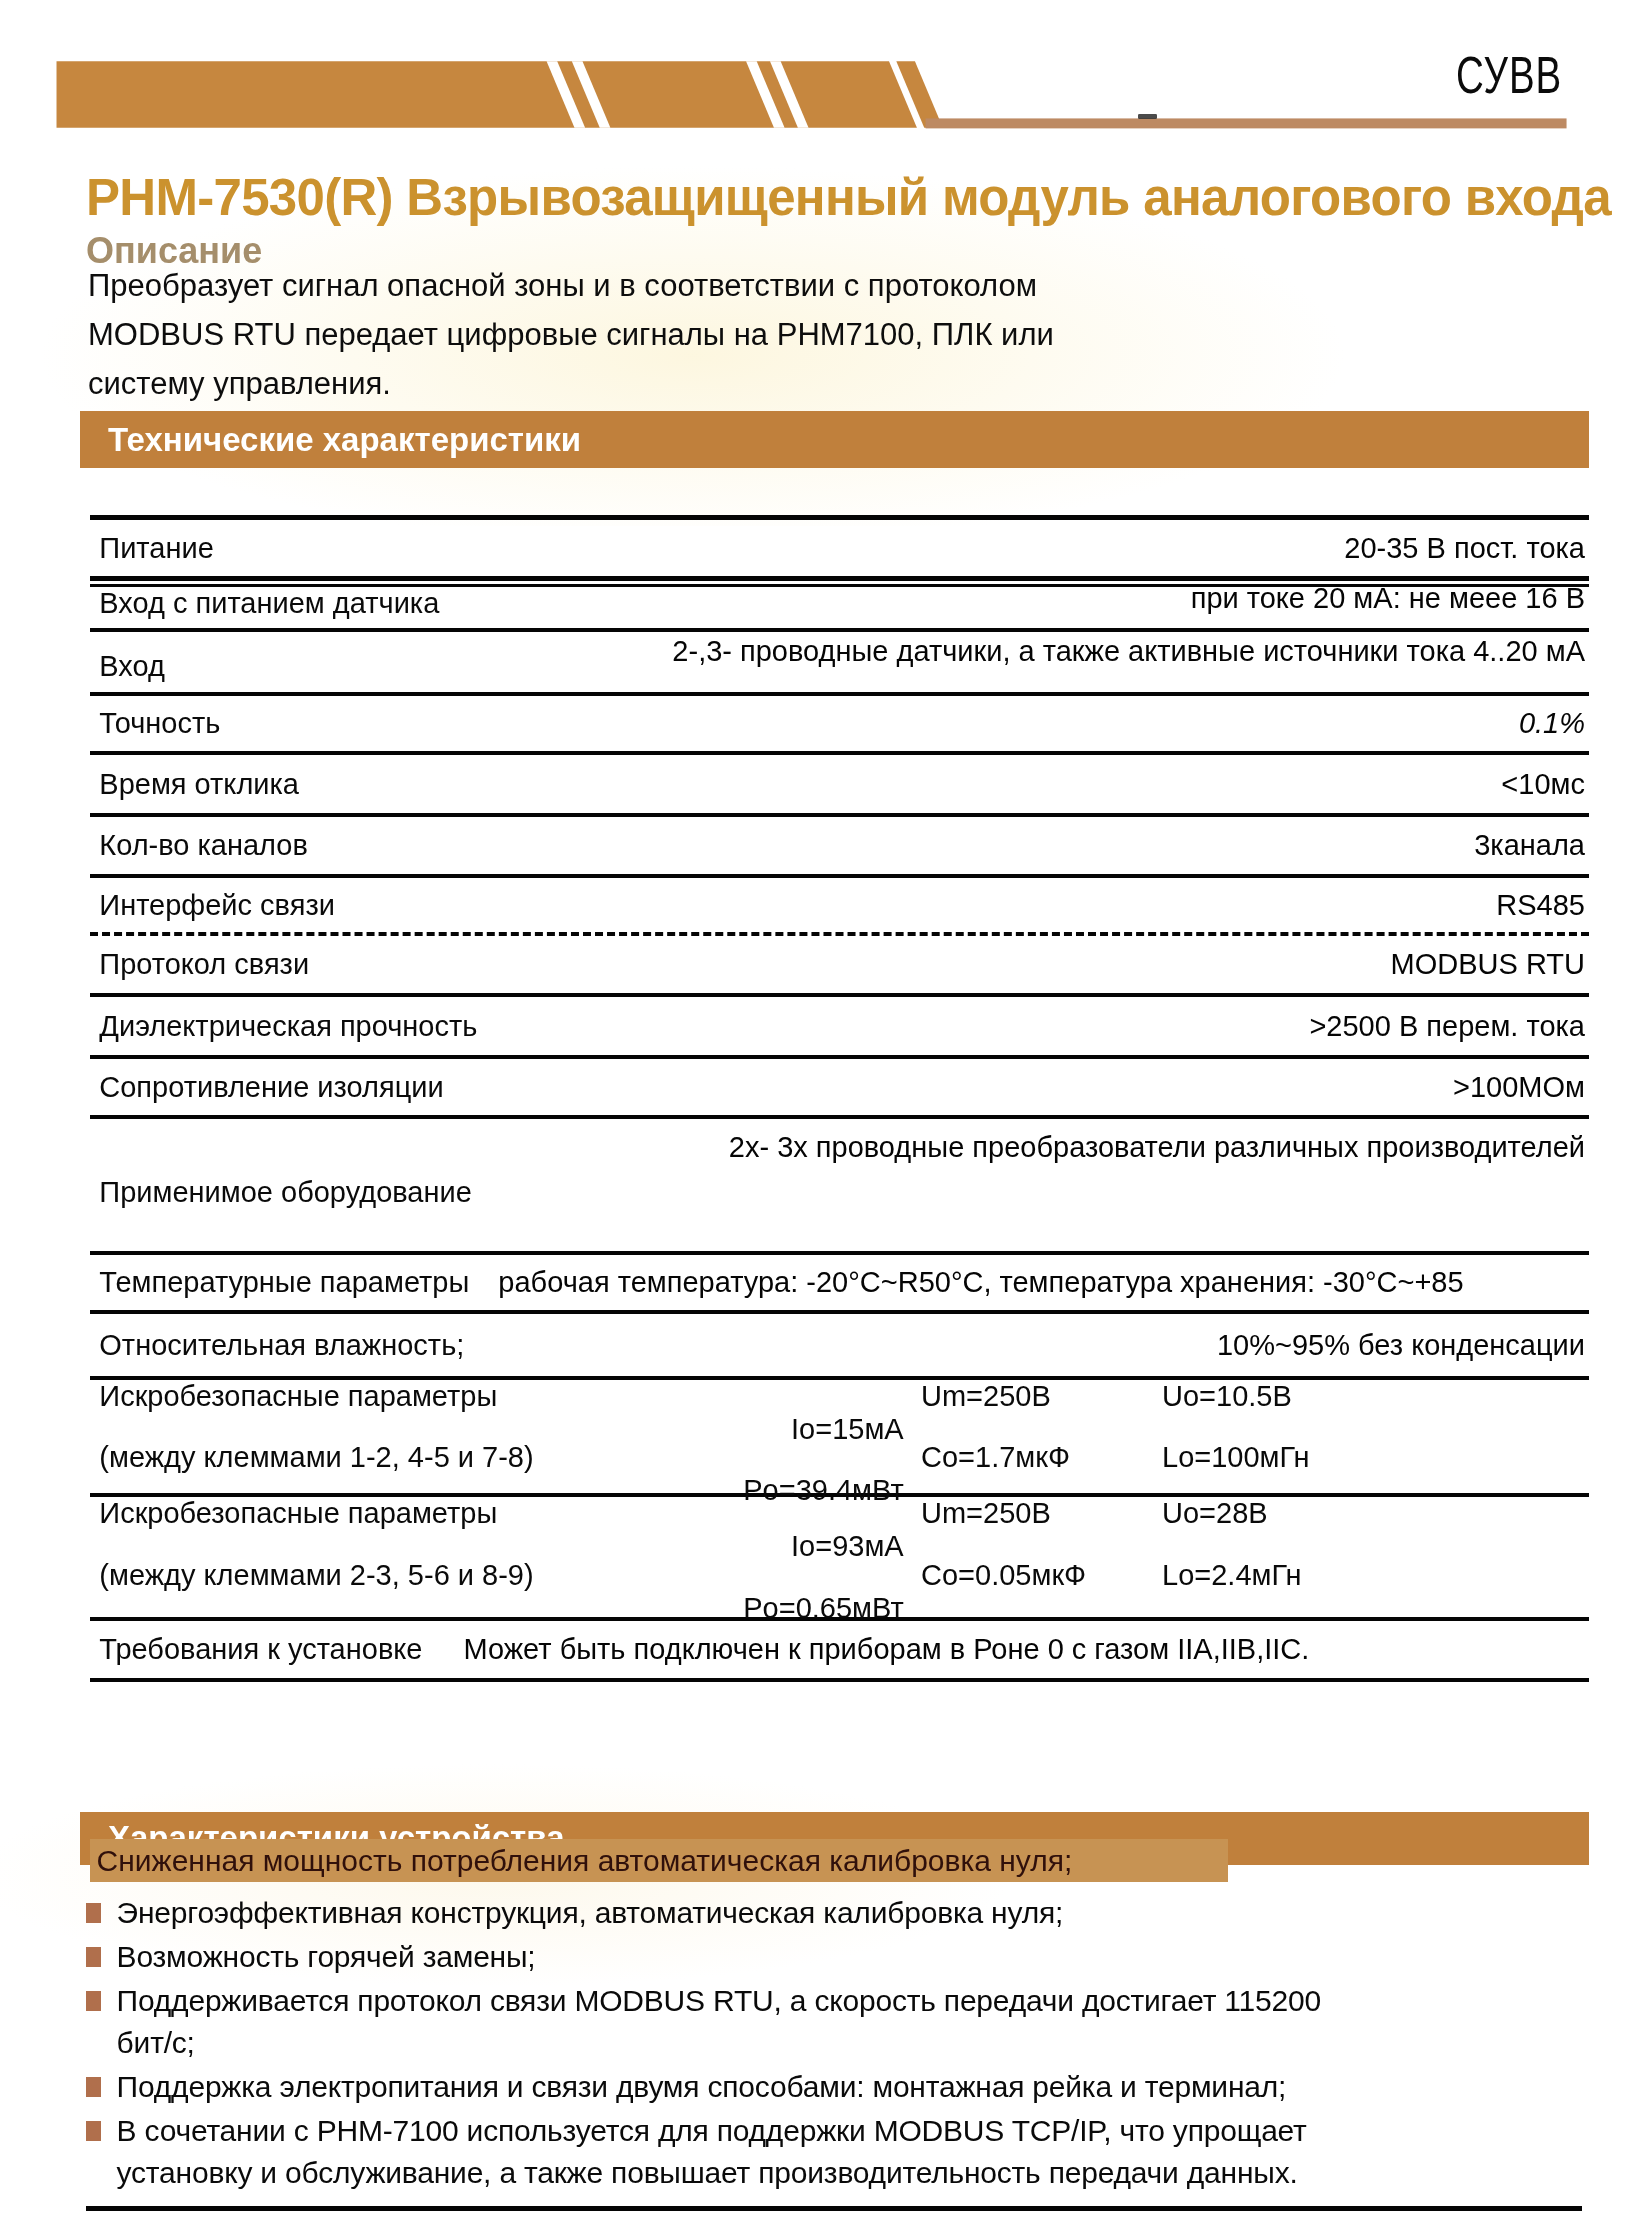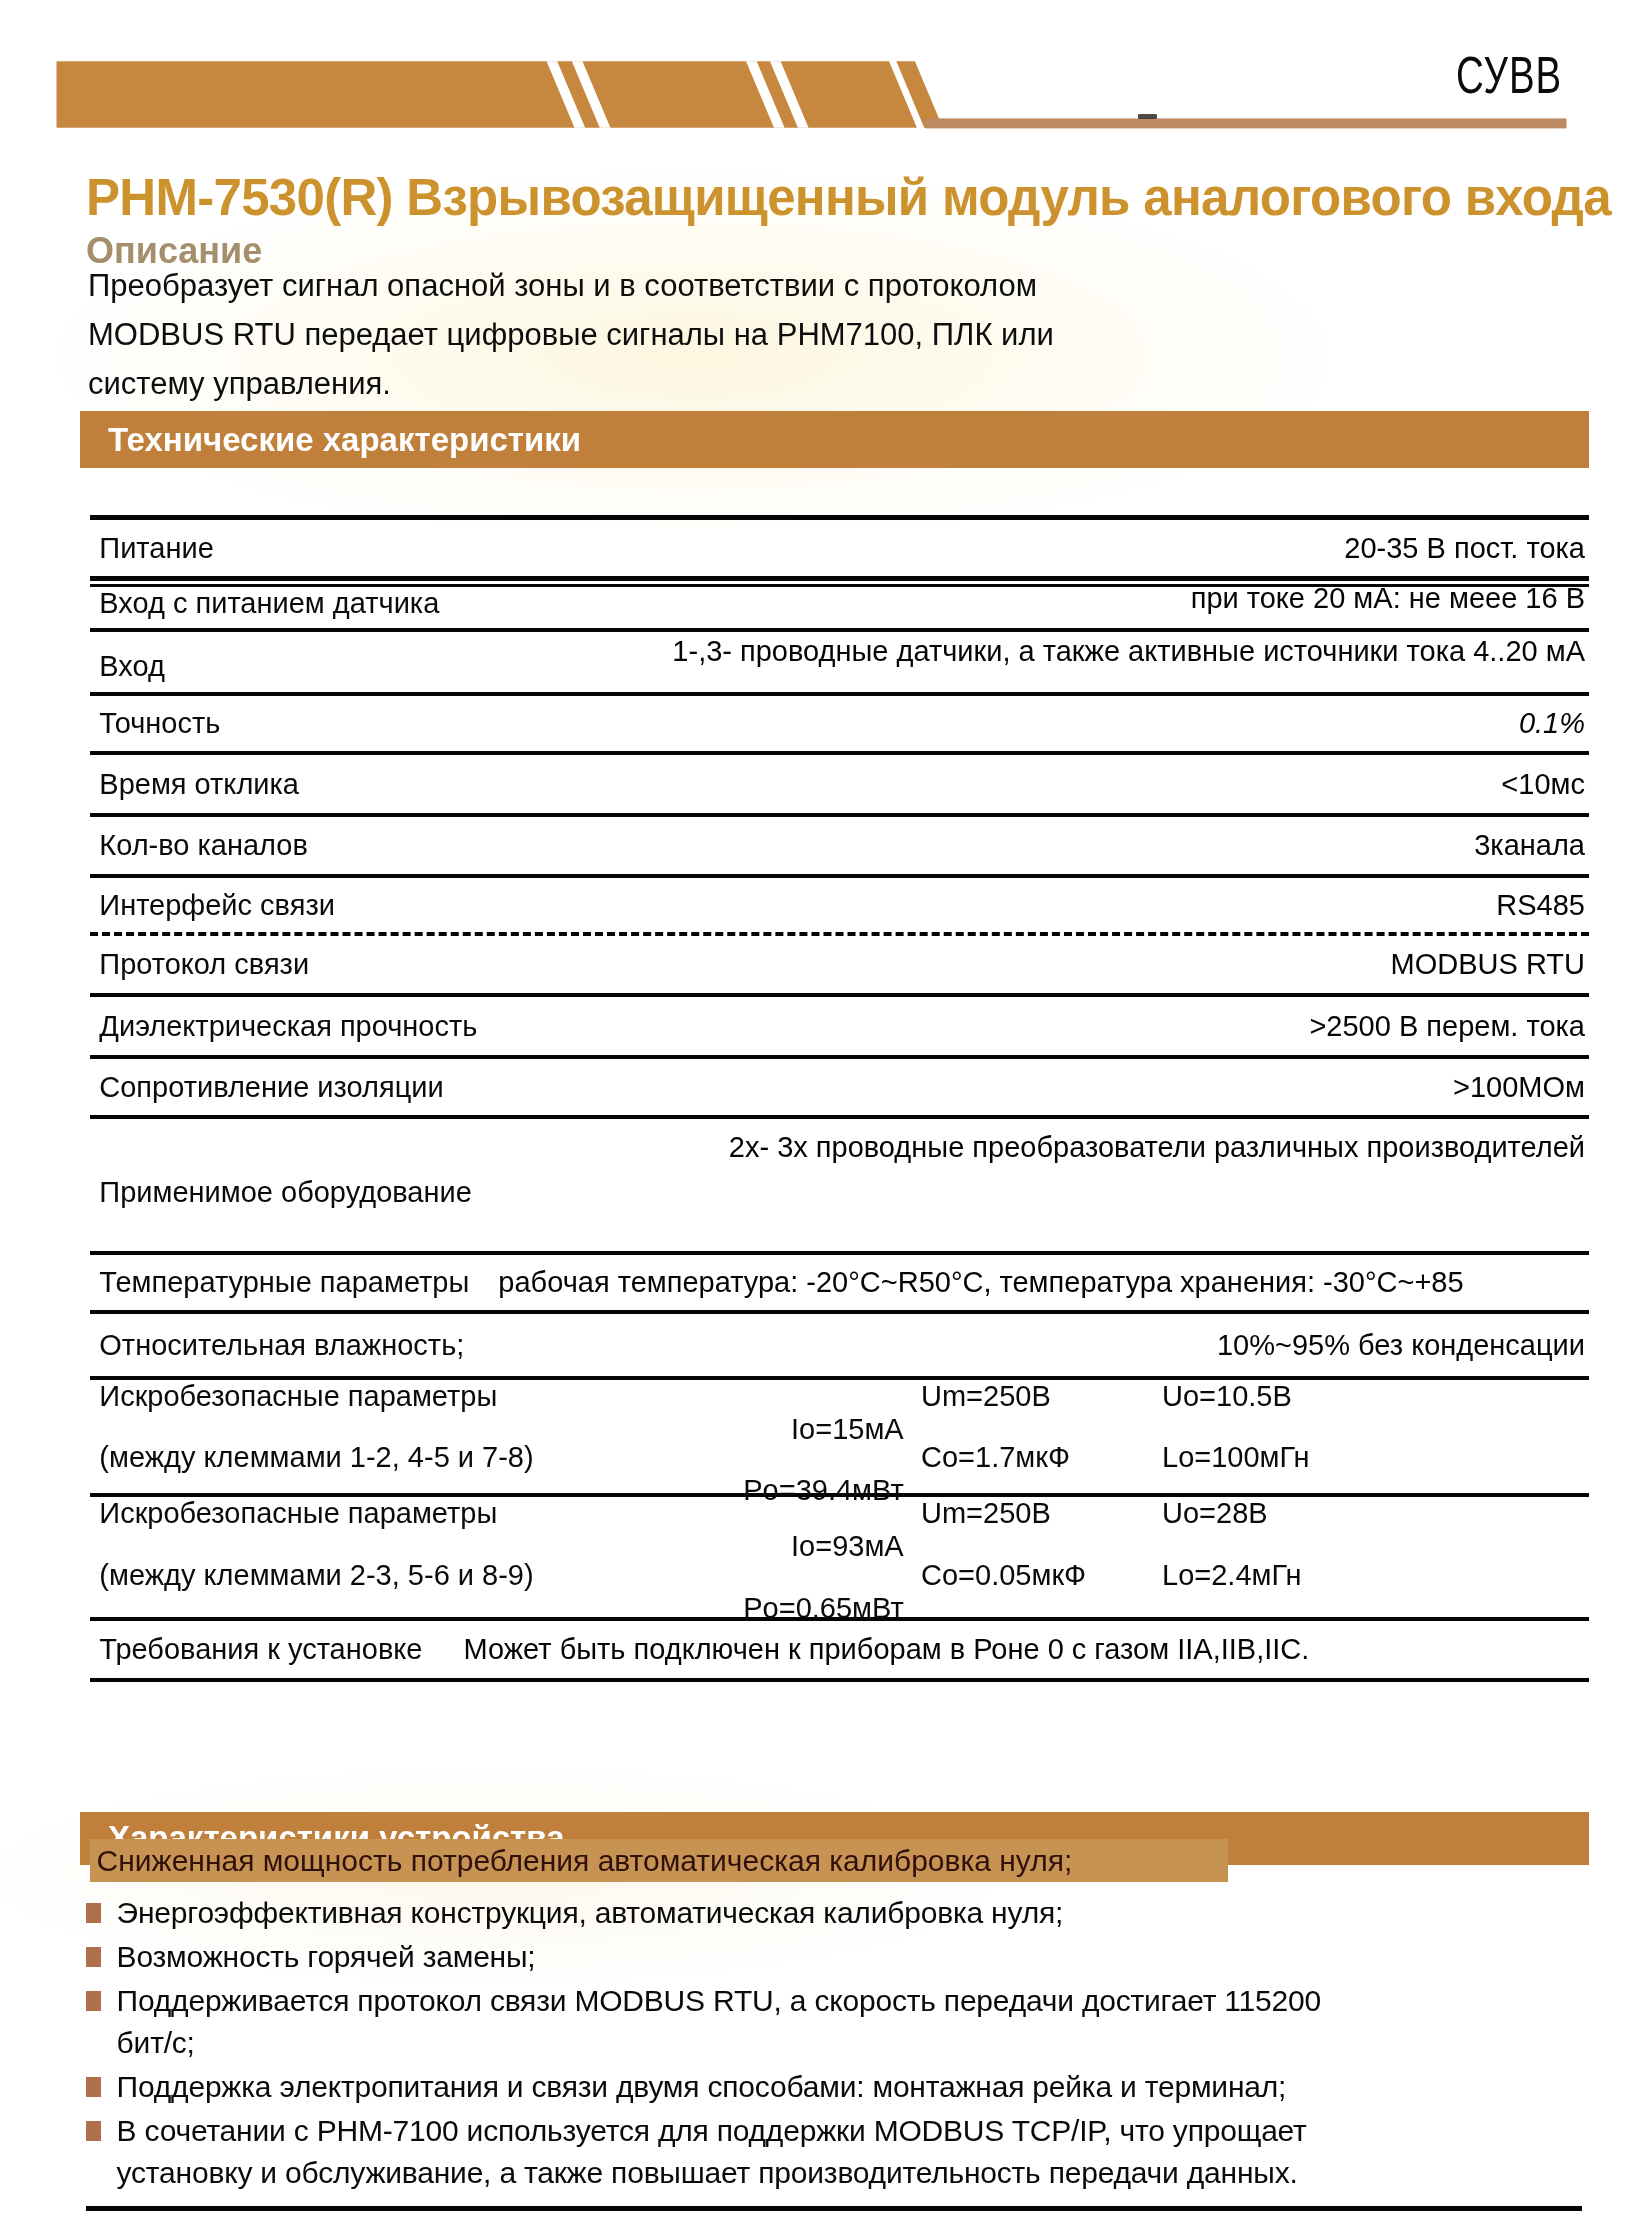--- a/index.html
+++ b/index.html
@@ -122,21 +122,21 @@
       <div class="row right sep-double" style="height: 61px;">
         <div class="lbl">Питание</div>
         <div class="val">20-35 В пост. тока</div>
       </div>
       <div class="row split sep-solid" style="height: 51px;">
         <div class="lbl">Вход с питанием датчика</div>
         <div class="val">при токе 20 мА: не меее 16 В</div>
       </div>
       <div class="row above sep-solid" style="height: 64px;">
         <div class="lbl">Вход</div>
-        <div class="val">1-,3- проводные датчики, а также активные источники тока 4..20 мА</div>
+        <div class="val">2-,3- проводные датчики, а также активные источники тока 4..20 мА</div>
       </div>
       <div class="row right sep-solid" style="height: 59px; align-items: center;">
         <div class="lbl">Точность</div>
         <div class="val italic">0.1%</div>
       </div>
       <div class="row right sep-solid" style="height: 62px;">
         <div class="lbl">Время отклика</div>
         <div class="val">&lt;10мс</div>
       </div>
       <div class="row right sep-solid" style="height: 61px;">

